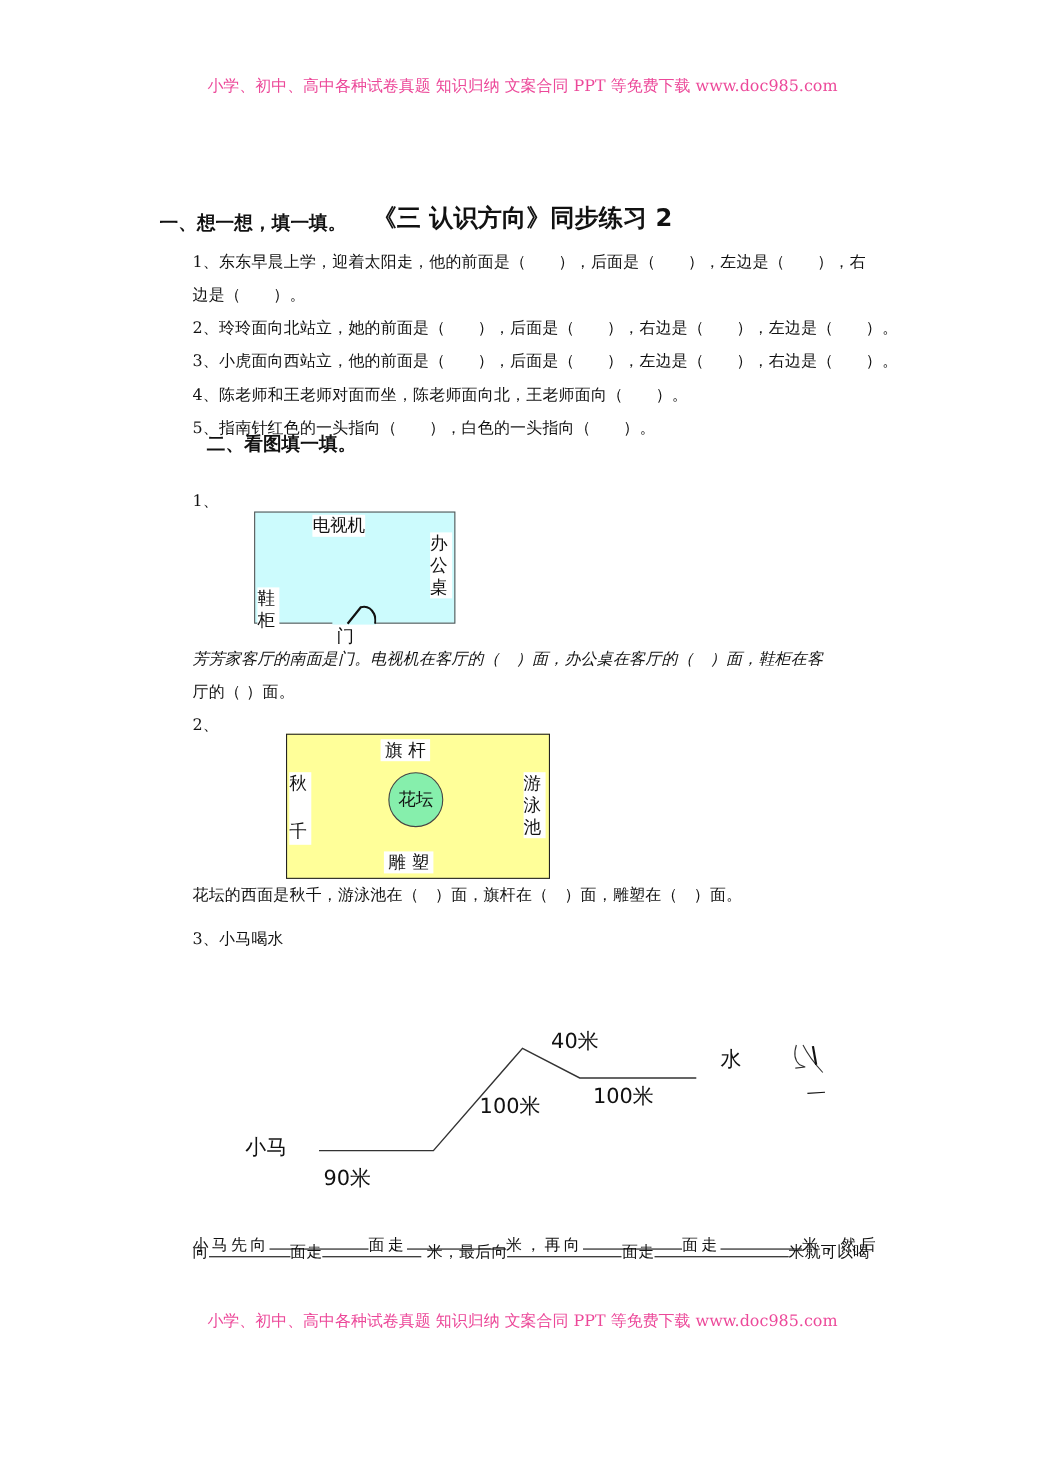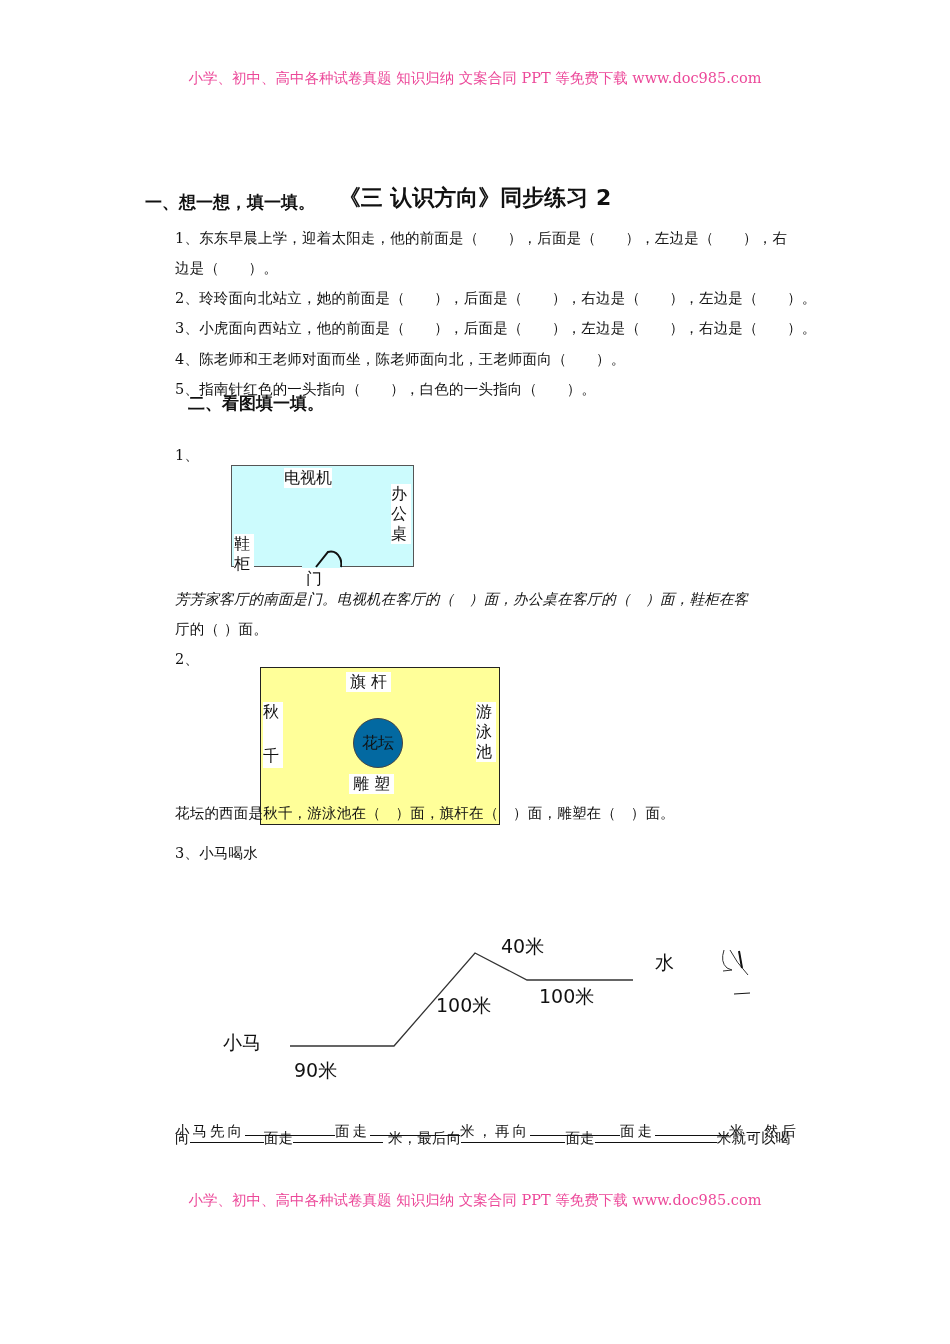--- a/index.html
+++ b/index.html
@@ -13,24 +13,24 @@
   .title { left: 0; width: 950px; top: 143px; text-align: center; font-size: 22px; font-weight: bold;
            font-family: "DejaVu Sans", "Liberation Sans", sans-serif; margin-top: 40px; }
   .section { left: 145px; font-size: 17px; font-weight: bold;
              font-family: "DejaVu Sans", "Liberation Sans", sans-serif; }
   .line { left: 145px; font-size: 14.5px; white-space: nowrap; letter-spacing: 0.2px; margin-left: 30px; }
   .fig1 { left: 231px; top: 465px; width: 183px; height: 102px; background: #ccfbfd;
           border: 1.5px solid #555; box-sizing: border-box; }
   .lbl { position: absolute; background: #fff; font-family: "DejaVu Sans", "Liberation Sans", sans-serif;
          font-size: 16px; line-height: 20px; color: #111; }
   .vert { width: 20px; text-align: left; word-break: break-all; }
-  .fig2 { left: 260px; top: 667px; width: 240px; height: 158px; background: #ffff99;
+  .fig2 { left: 260px; top: 667px; width: 240px; height: 132px; background: #ffff99;
           border: 1.5px solid #222; box-sizing: border-box; }
-  .circle { position: absolute; left: 92px; top: 50px; width: 50px; height: 50px; border-radius: 50%;
-            background: #0369a1; border: 1.5px solid #444; box-sizing: border-box;
+  .circle { position: absolute; left: 92px; top: 34px; width: 50px; height: 50px; border-radius: 50%;
+            background: #86efac; border: 1.5px solid #444; box-sizing: border-box;
             display: flex; align-items: center; justify-content: center;
             font-family: Liberation Mono, monospace; font-size: 16px; }
   .blank { display: inline-block; border-bottom: 1px solid #111; height: 14px; vertical-align: baseline; }
   .dlabel { font-family: "DejaVu Sans", "Liberation Sans", sans-serif; font-size: 19px; color: #111; }
 </style>
 </head>
 <body>
 
 <div class="abs header">小学、初中、高中各种试卷真题 知识归纳 文案合同 PPT 等免费下载   www.doc985.com</div>
 

